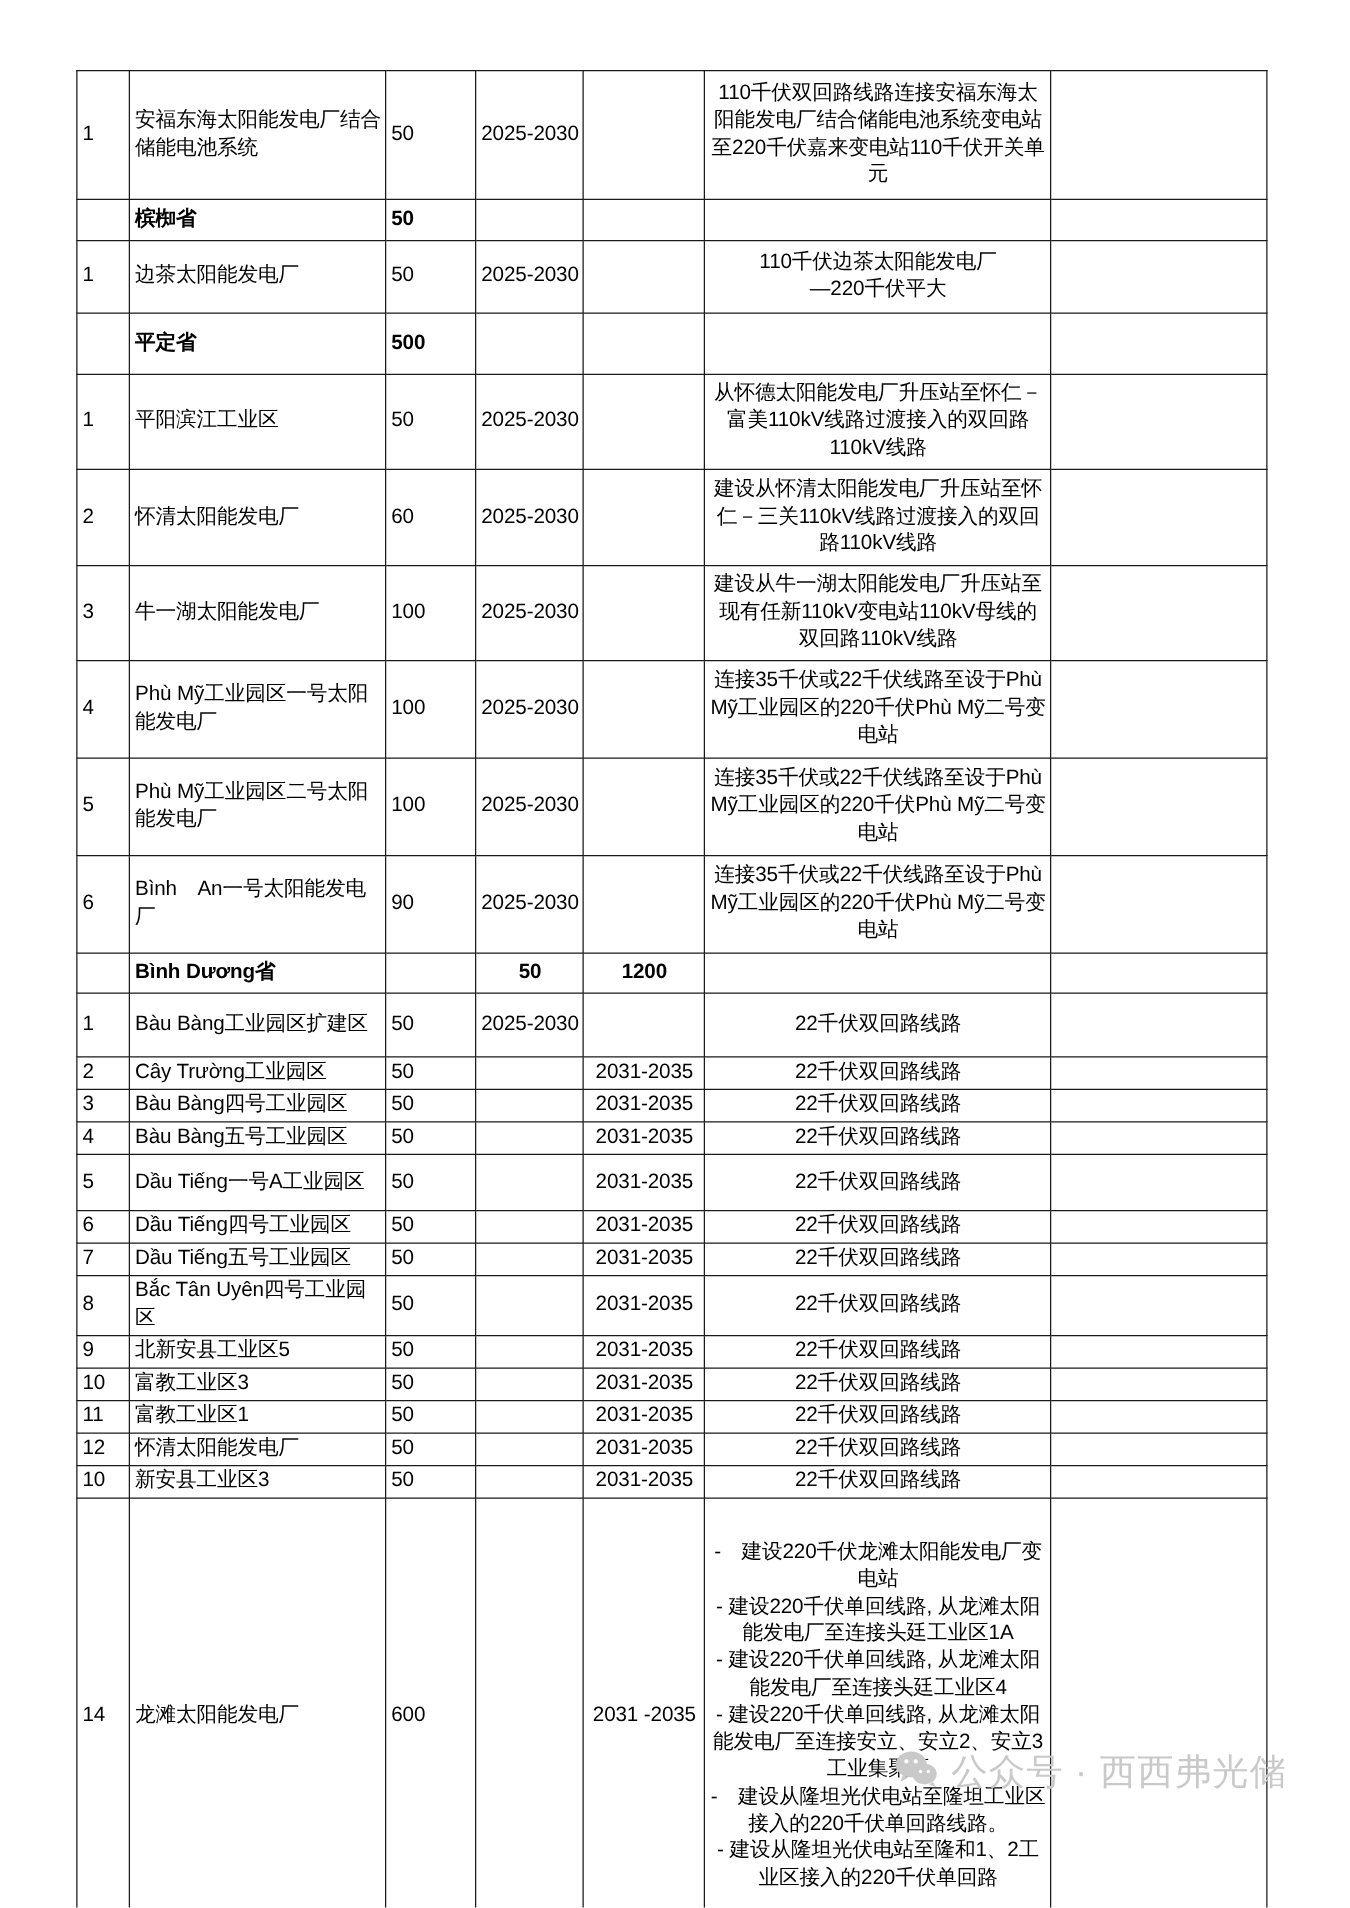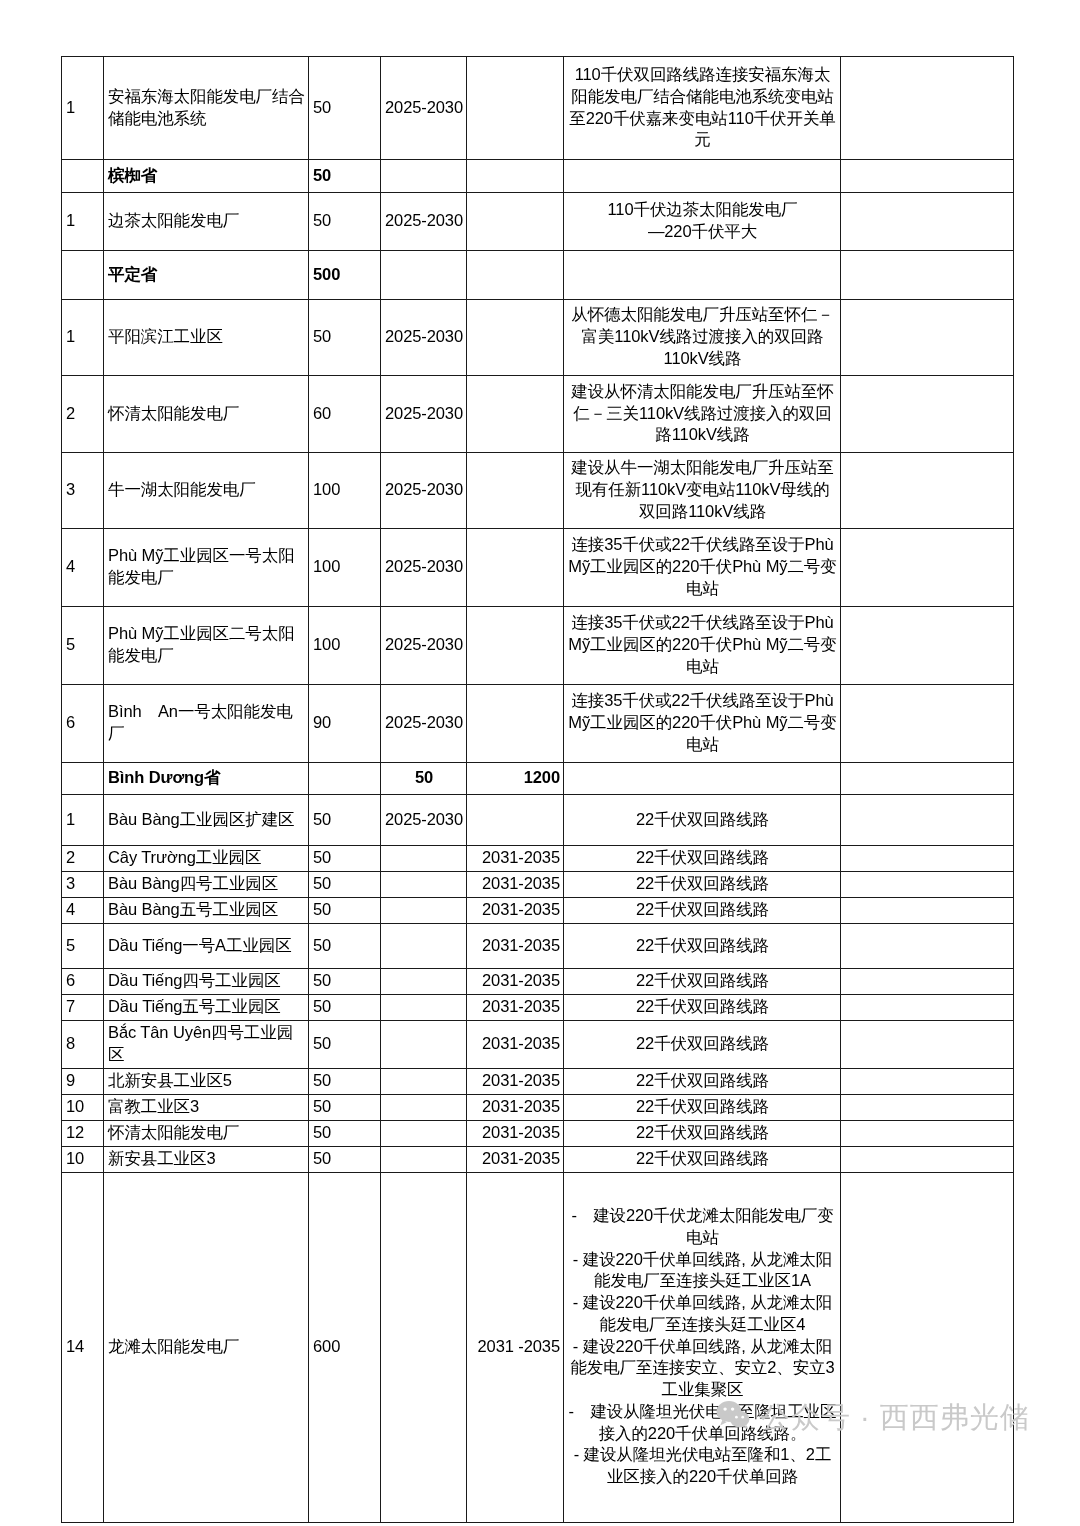--- a/index.html
+++ b/index.html
@@ -45,21 +45,21 @@
   col.c-cap  { width: 72px;  }
   col.c-p1   { width: 86px;  }
   col.c-p2   { width: 97px;  }
   col.c-desc { width: 277px; }
   col.c-note { width: 173px; }
 
   td.idx  { text-align: left; vertical-align: middle; }
   td.name { text-align: left; }
   td.cap  { text-align: left; }
   td.p1   { text-align: center; }
-  td.p2   { text-align: right; }
+  td.p2   { text-align: center; }
   td.desc { text-align: center; vertical-align: top; padding-top: 3px; }
   td.note { text-align: left; }
 
   tr.province td { font-weight: bold; }
   tr.province td.name { font-weight: bold; }
   td.vmid { vertical-align: middle; }
 
   .desc-lines { white-space: pre-line; }
 
   
@@ -272,20 +272,29 @@
           <td class="name vmid"><span class="desc-lines">北新安县工业区5</span></td>
           <td class="cap vmid">50</td>
           <td class="p1 vmid"></td>
           <td class="p2 vmid">2031-2035</td>
           <td class="desc"><span class="desc-lines">22千伏双回路线路</span></td>
           <td class="note vmid"></td>
         </tr>
         <tr style="height: 26px;">
           <td class="idx vmid">10</td>
           <td class="name vmid"><span class="desc-lines">富教工业区3</span></td>
+          <td class="cap vmid">50</td>
+          <td class="p1 vmid"></td>
+          <td class="p2 vmid">2031-2035</td>
+          <td class="desc"><span class="desc-lines">22千伏双回路线路</span></td>
+          <td class="note vmid"></td>
+        </tr>
+        <tr style="height: 26px;">
+          <td class="idx vmid">11</td>
+          <td class="name vmid"><span class="desc-lines">富教工业区1</span></td>
           <td class="cap vmid">50</td>
           <td class="p1 vmid"></td>
           <td class="p2 vmid">2031-2035</td>
           <td class="desc"><span class="desc-lines">22千伏双回路线路</span></td>
           <td class="note vmid"></td>
         </tr>
         <tr style="height: 26px;">
           <td class="idx vmid">12</td>
           <td class="name vmid"><span class="desc-lines">怀清太阳能发电厂</span></td>
           <td class="cap vmid">50</td>

